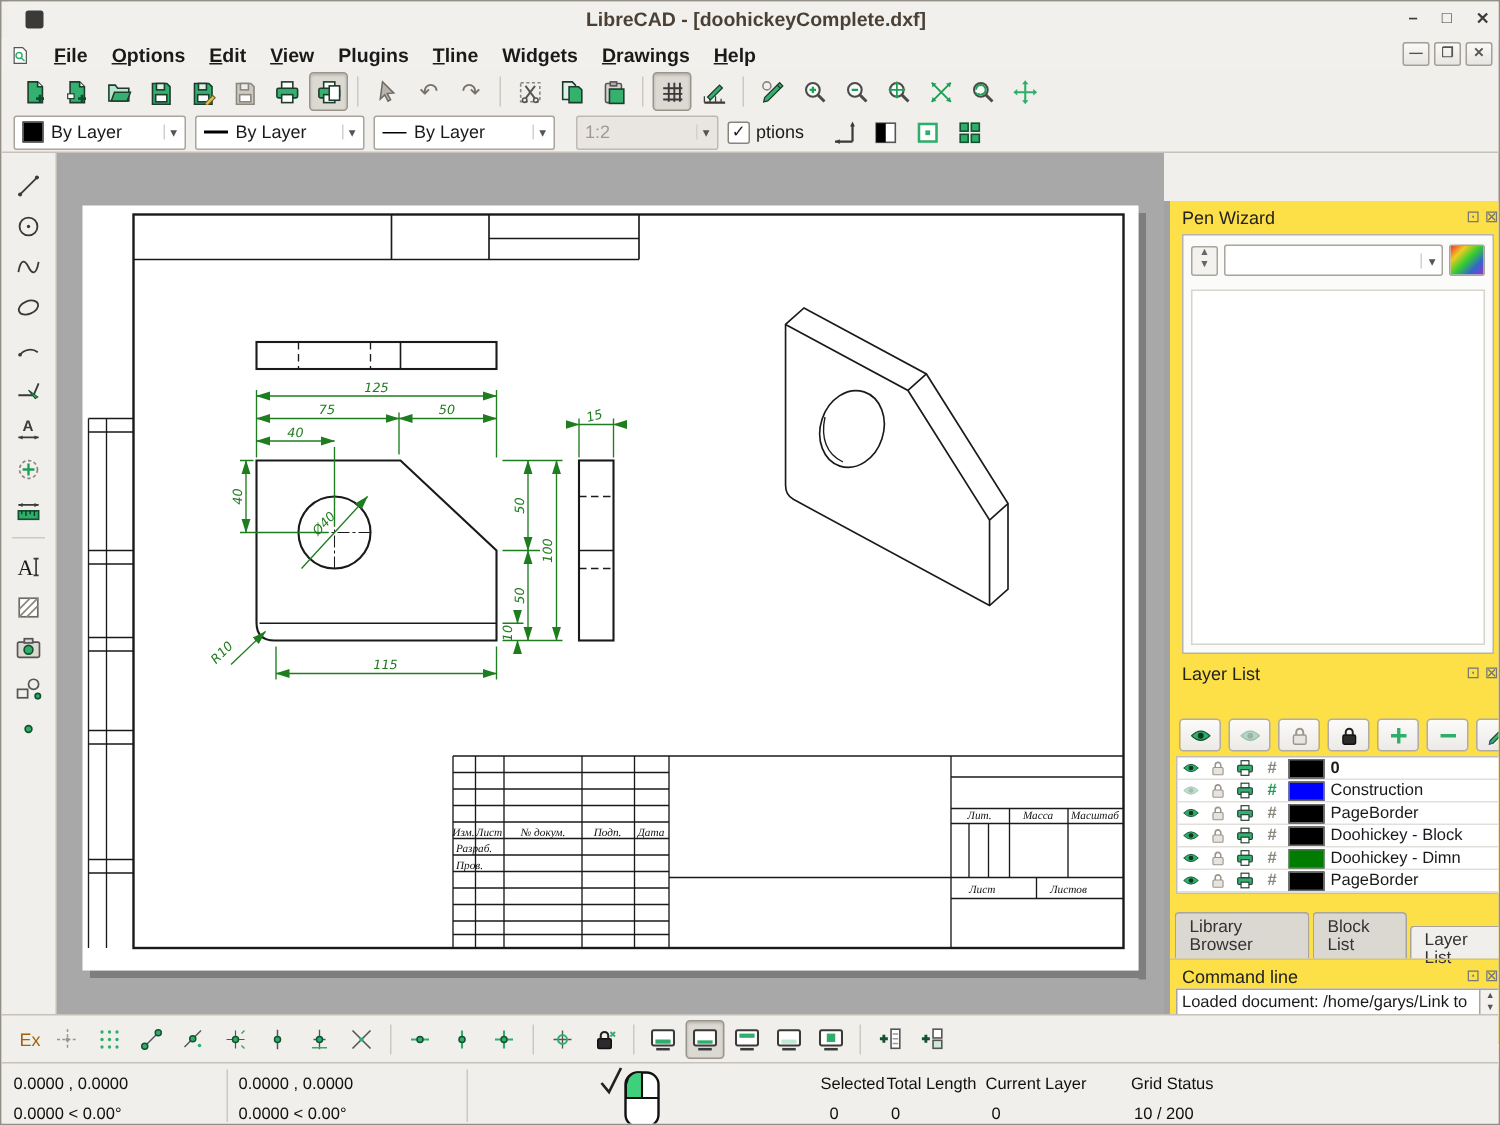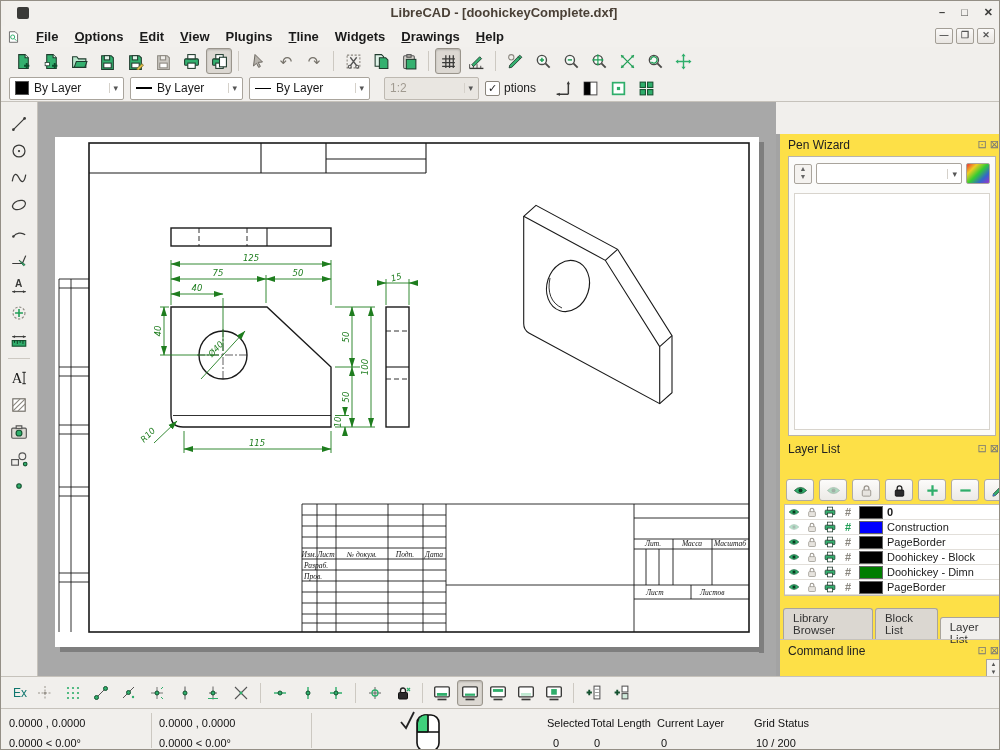--- a/index.html
+++ b/index.html
@@ -68,21 +68,21 @@
   .tab.active{background:#f1efec;height:15px;font-weight:normal;}
   
   .cl{position:absolute;left:0;top:505px;width:225px;height:69px;border-top:1px solid #c6c2bb;}
   .clhist{position:absolute;left:4px;top:19px;width:200px;height:16px;border:1px solid #a9a49c;background:#fff;font-size:11px;line-height:16px;padding:0 3px;white-space:nowrap;overflow:hidden;}
   .clspin{position:absolute;right:4px;top:19px;width:13px;height:18px;border:1px solid #a9a49c;background:#f4f2ef;font-size:6px;line-height:8px;text-align:center;color:#555;}
   .cllabel{position:absolute;left:5px;top:41px;font-size:12px;}
   .clinput{position:absolute;left:3px;top:55px;width:217px;height:16px;border:1px solid #a9a49c;background:#fff;}
   .clibtn{position:absolute;right:2px;top:1.5px;width:13px;height:12px;border:1px solid #b5b0a8;background:#efedea;font-size:8px;line-height:11px;text-align:center;color:#666;}
   
   .btoolbar{position:absolute;left:0;top:675px;width:100%;height:32px;background:#f1efec;border-top:1px solid #c6c2bb;display:flex;align-items:center;padding-left:8px;box-sizing:border-box;}
-  .ex{font-size:12px;color:#0f766e;padding:0 4px;}
+  .ex{font-size:12px;color:#a16207;padding:0 4px;}
   
   .statusbar{position:absolute;left:0;top:707px;width:100%;height:43px;background:#f1efec;border-top:1px solid #c6c2bb;font-size:11px;}
   .st{position:absolute;color:#111;}
   .vline{position:absolute;top:4px;height:35px;width:1px;background:#ccc8c1;}
 </style>
 </head>
 <body>
 
 <svg width="0" height="0" style="position:absolute">
 <defs>
@@ -761,20 +761,21 @@
     </div>
 
     <div class="cl">
       <div class="dhead">
         <span>Command line</span>
         <span class="dbtns">
           <span>⊡</span>
           <span>⊠</span>
         </span>
       </div>
+      <div class="clhist">Loaded document: /home/garys/Link to</div>
       <div class="clspin">▲<br>▼</div>
       <div class="cllabel">Command:</div>
       <div class="clinput">
           <span class="clibtn">≡</span>
         </div>
     </div>
   </div>
 
   <div class="btoolbar">
     <span class="ex">Ex</span>

